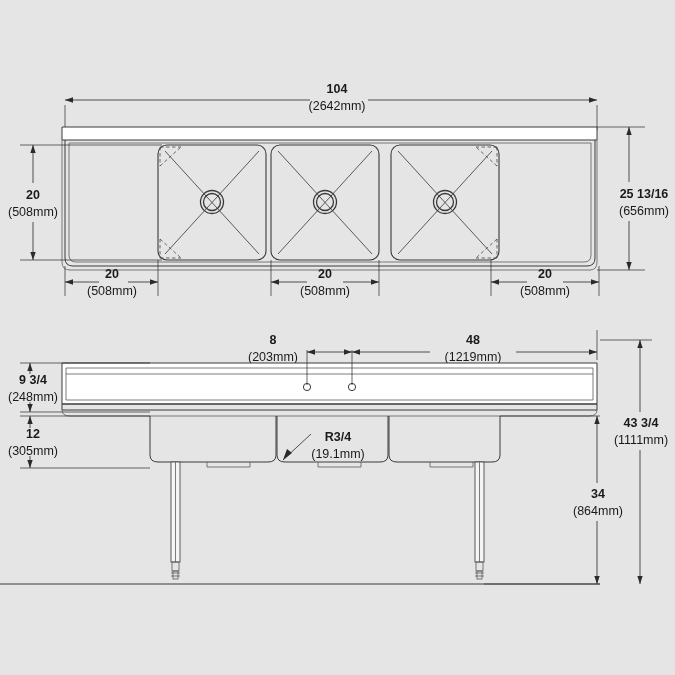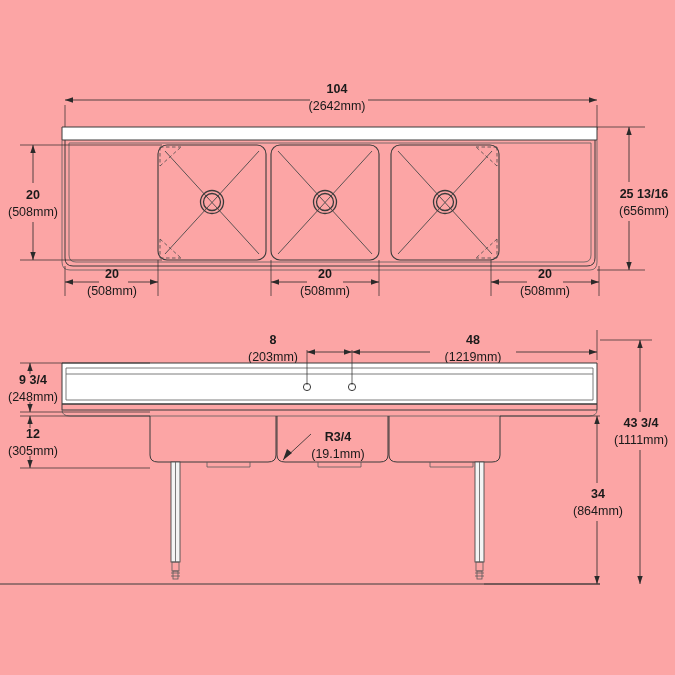--- a/index.html
+++ b/index.html
@@ -10,21 +10,21 @@
   body {
     width: 675px;
     height: 675px;
     font-family: "Liberation Sans", sans-serif;
     overflow: hidden;
   }
   #drawing-root {
     position: relative;
     width: 675px;
     height: 675px;
-    background: #fca5a5;
+    background: #e5e5e5;
   }
   svg.tech-drawing {
     display: block;
     width: 675px;
     height: 675px;
   }
   .dim-text {
     font-family: "Liberation Sans", sans-serif;
     font-size: 12.5px;
     fill: #1a1a1a;

